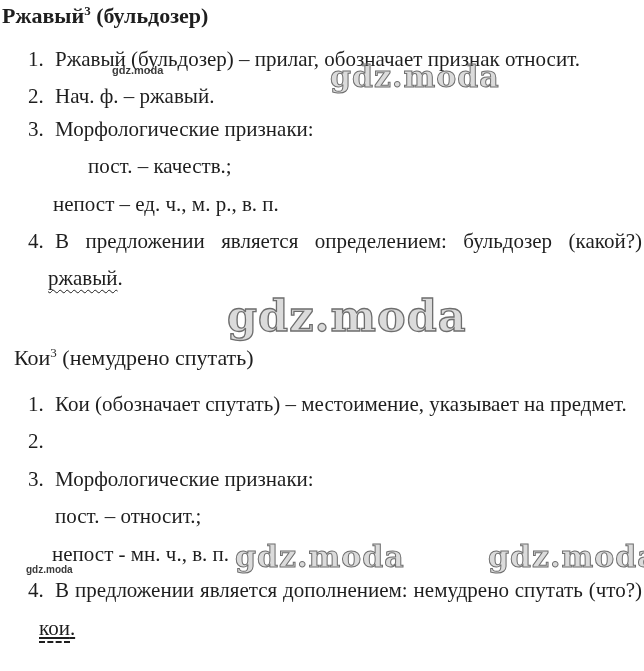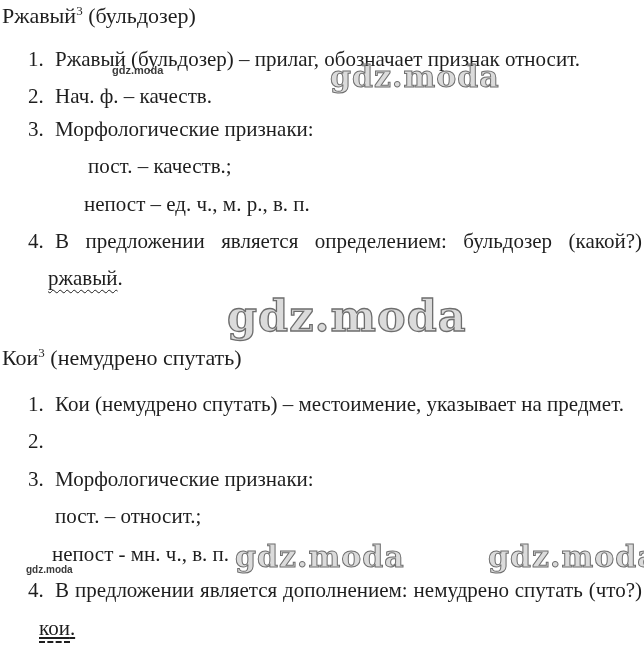--- a/index.html
+++ b/index.html
@@ -77,59 +77,59 @@
     color: #3b3b3b;
     white-space: nowrap;
     line-height: 1;
   }
 </style>
 </head>
 <body>
 
 <div id="page" style="background: rgb(255, 255, 255); color: rgb(30, 30, 30);">
 
-  <div class="line heading" style="left:2px; top:3px;">
+  <div class="line heading" style="left:2px; top:3px;font-weight:bold;">
     <span>Ржавый</span><sup>3</sup><span> (бульдозер)</span>
   </div>
 
   <div class="li-row" style="top:46px;">
     <span class="li-num">1.</span>
     <span class="li-text">Ржавый (бульдозер) – прилаг, обозначает признак относит.</span>
   </div>
 
   <div class="li-row" style="top:83px;">
     <span class="li-num">2.</span>
-    <span class="li-text">Нач. ф. – качеств.</span>
+    <span class="li-text">Нач. ф. – ржавый.</span>
   </div>
 
   <div class="li-row" style="top:116px;">
     <span class="li-num">3.</span>
     <span class="li-text">Морфологические признаки:</span>
   </div>
 
   <div class="line" style="left:55px; top:153px;margin-left:33px;">пост. – качеств.;</div>
 
-  <div class="line" style="left:53px; top:191px;margin-left:31px;">непост – ед. ч., м. р., в. п.</div>
+  <div class="line" style="left:53px; top:191px;">непост – ед. ч., м. р., в. п.</div>
 
   <div class="li-row justify" style="top:228px;">
     <span class="li-num">4.</span>
     <span class="li-text">В предложении является определением: бульдозер (какой?)</span>
   </div>
 
   <div class="line" style="left:48px; top:265px;">
     <span class="u-wavy">ржавый</span><span>.</span>
   </div>
 
-  <div class="line heading" style="left:2px; top:345px;">
+  <div class="line heading" style="left:14px; top:345px;">
     <span>Кои</span><sup>3</sup><span> (немудрено спутать)</span>
   </div>
 
   <div class="li-row" style="top:391px;">
     <span class="li-num">1.</span>
-    <span class="li-text">Кои (немудрено спутать) – местоимение, указывает на предмет.</span>
+    <span class="li-text">Кои (обозначает спутать) – местоимение, указывает на предмет.</span>
   </div>
 
   <div class="li-row" style="top:428px;">
     <span class="li-num">2.</span>
   </div>
 
   <div class="li-row" style="top:466px;">
     <span class="li-num">3.</span>
     <span class="li-text">Морфологические признаки:</span>
   </div>

